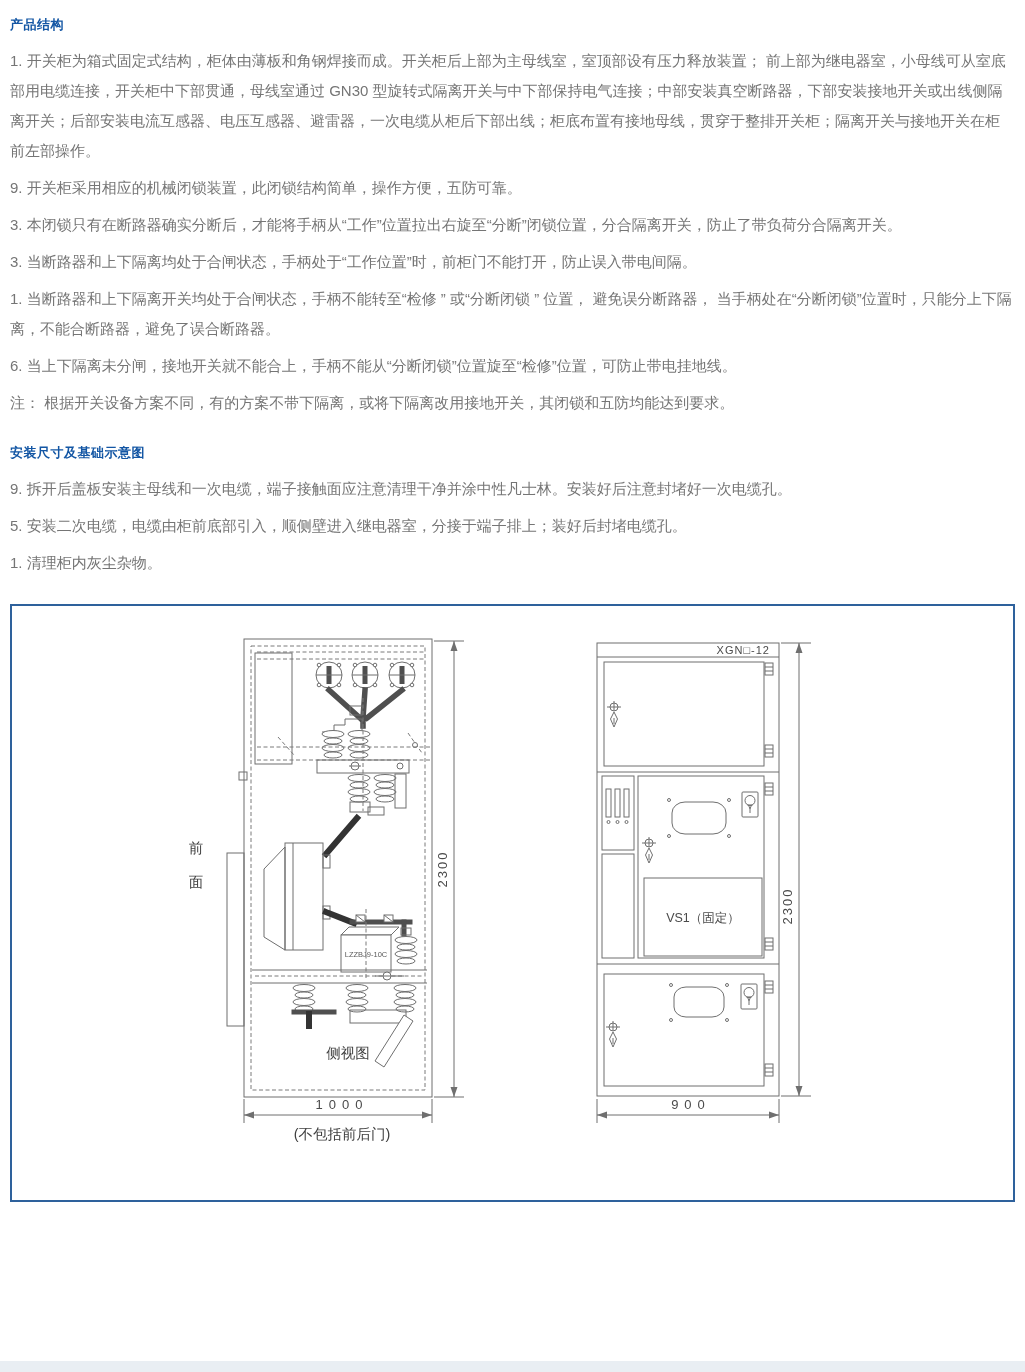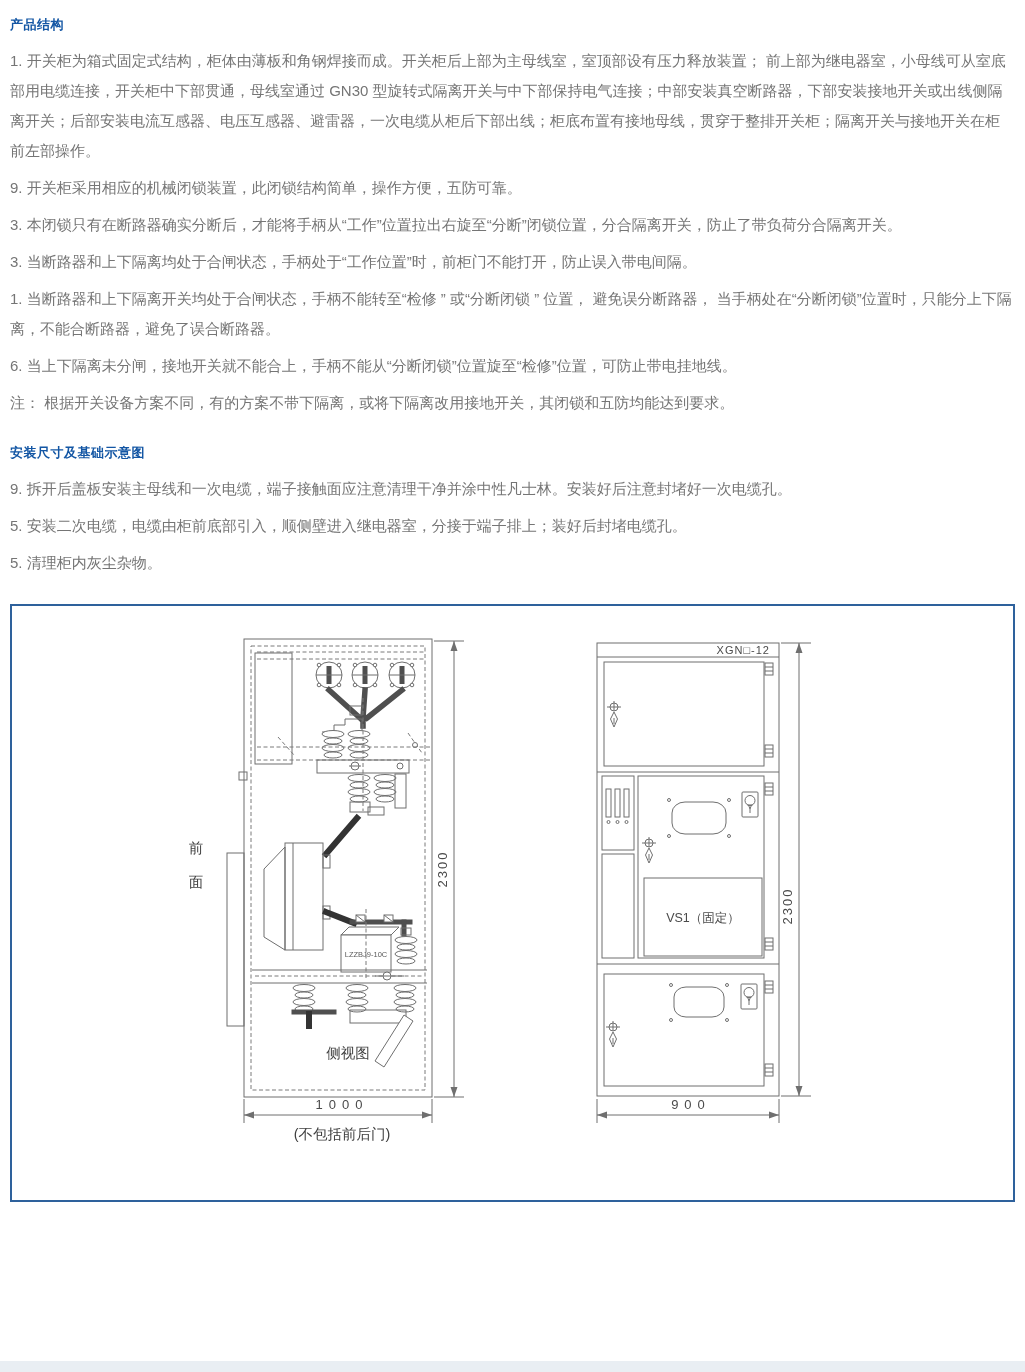--- a/index.html
+++ b/index.html
@@ -38,21 +38,21 @@
     <p class="para">3. 当断路器和上下隔离均处于合闸状态，手柄处于“工作位置”时，前柜门不能打开，防止误入带电间隔。</p>
     <p class="para">1. 当断路器和上下隔离开关均处于合闸状态，手柄不能转至“检修 ” 或“分断闭锁 ” 位置， 避免误分断路器， 当手柄处在“分断闭锁”位置时，只能分上下隔离，不能合断路器，避免了误合断路器。</p>
     <p class="para">6. 当上下隔离未分闸，接地开关就不能合上，手柄不能从“分断闭锁”位置旋至“检修”位置，可防止带电挂地线。</p>
     <p class="para">注： 根据开关设备方案不同，有的方案不带下隔离，或将下隔离改用接地开关，其闭锁和五防均能达到要求。</p>
   </div>
 
   <div class="sec-title second">安装尺寸及基础示意图</div>
   <div>
     <p class="para">9. 拆开后盖板安装主母线和一次电缆，端子接触面应注意清理干净并涂中性凡士林。安装好后注意封堵好一次电缆孔。</p>
     <p class="para">5. 安装二次电缆，电缆由柜前底部引入，顺侧壁进入继电器室，分接于端子排上；装好后封堵电缆孔。</p>
-    <p class="para">5. 清理柜内灰尘杂物。</p>
+    <p class="para">1. 清理柜内灰尘杂物。</p>
   </div>
 
 </div>
 
 <div class="diagram-box">
 <svg viewBox="0 0 1001 590" width="1001" height="590">
   <defs>
     <g id="stack">
       <ellipse class="fw" cx="12" cy="4" rx="11" ry="3.5"></ellipse>
       <ellipse class="fw" cx="12" cy="11" rx="9" ry="3"></ellipse>

